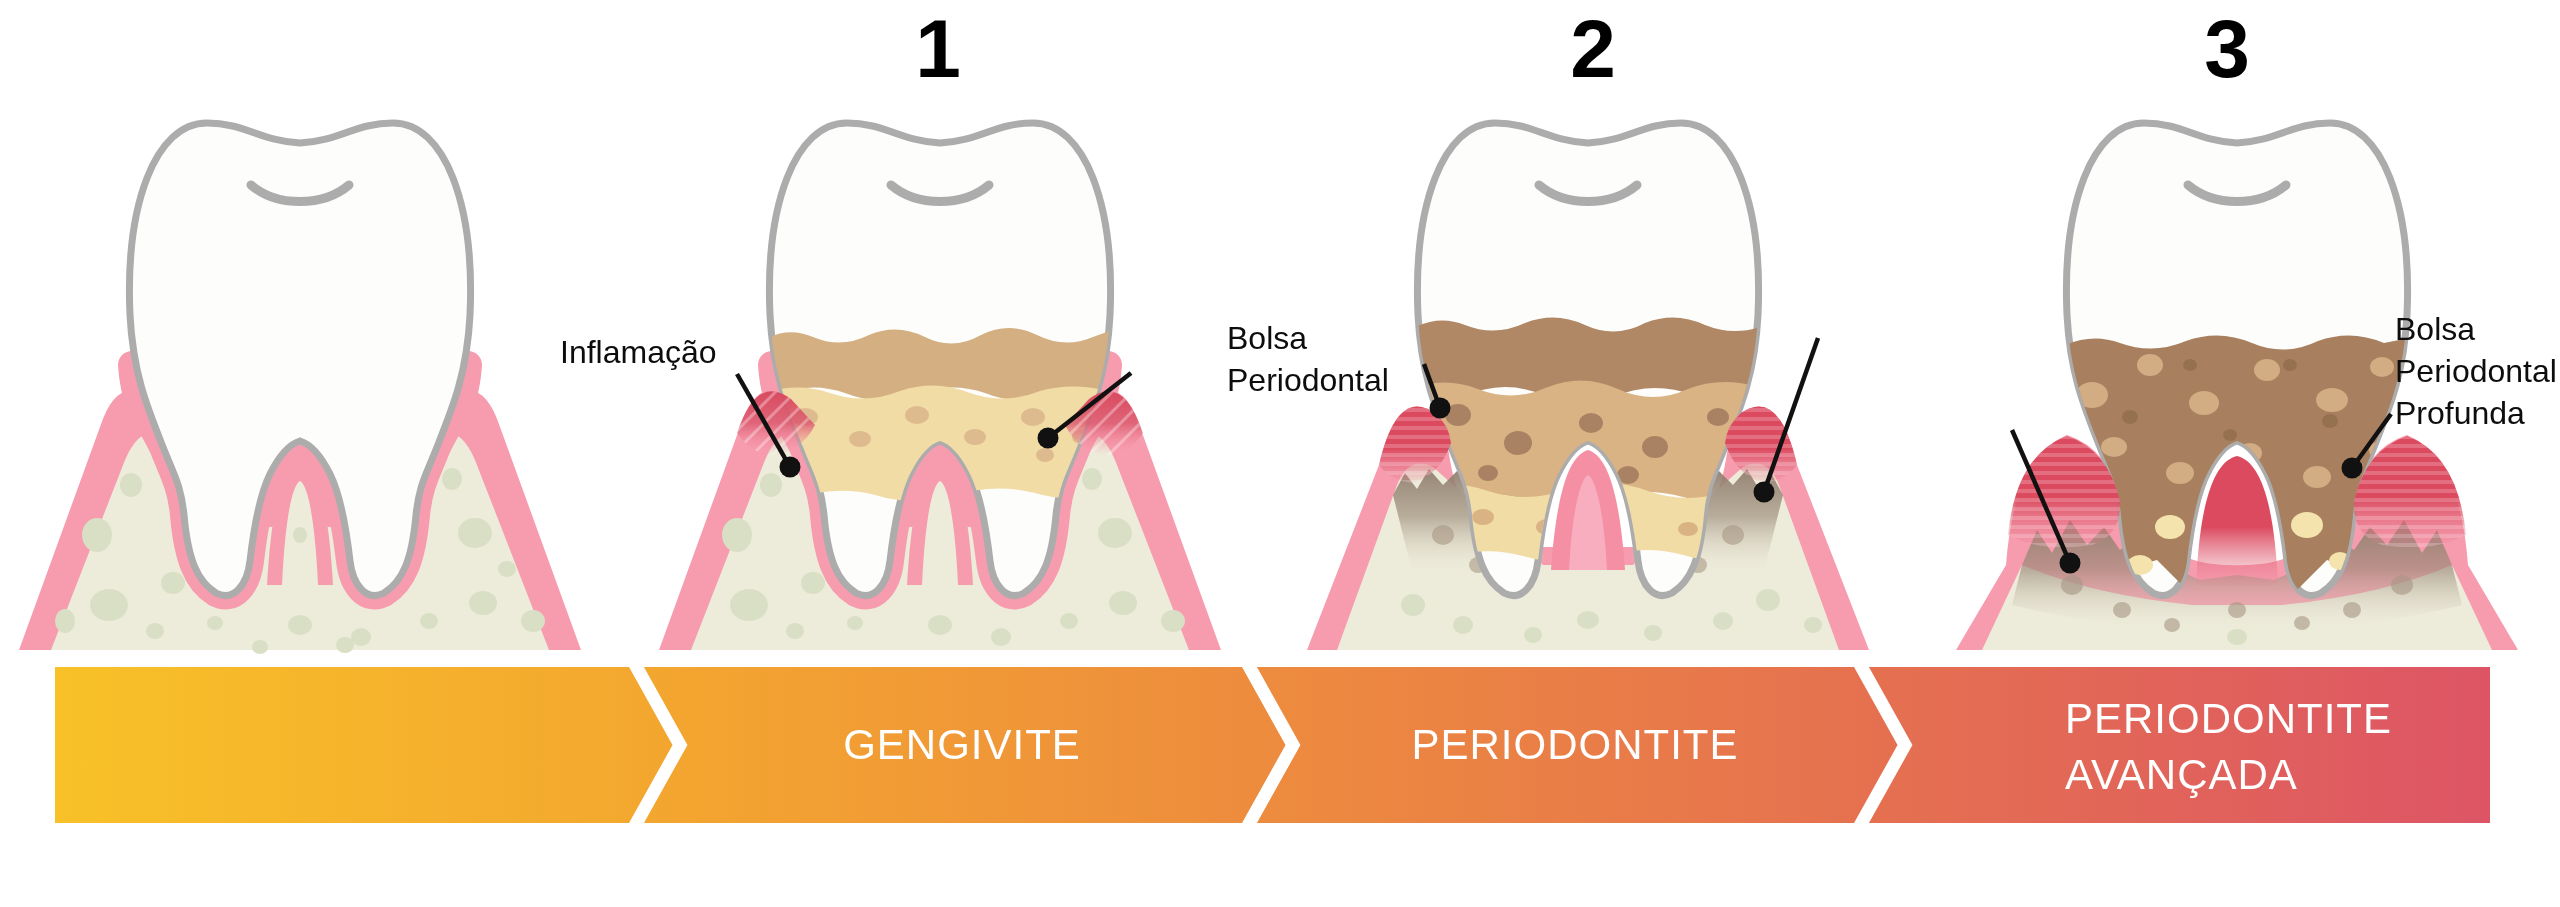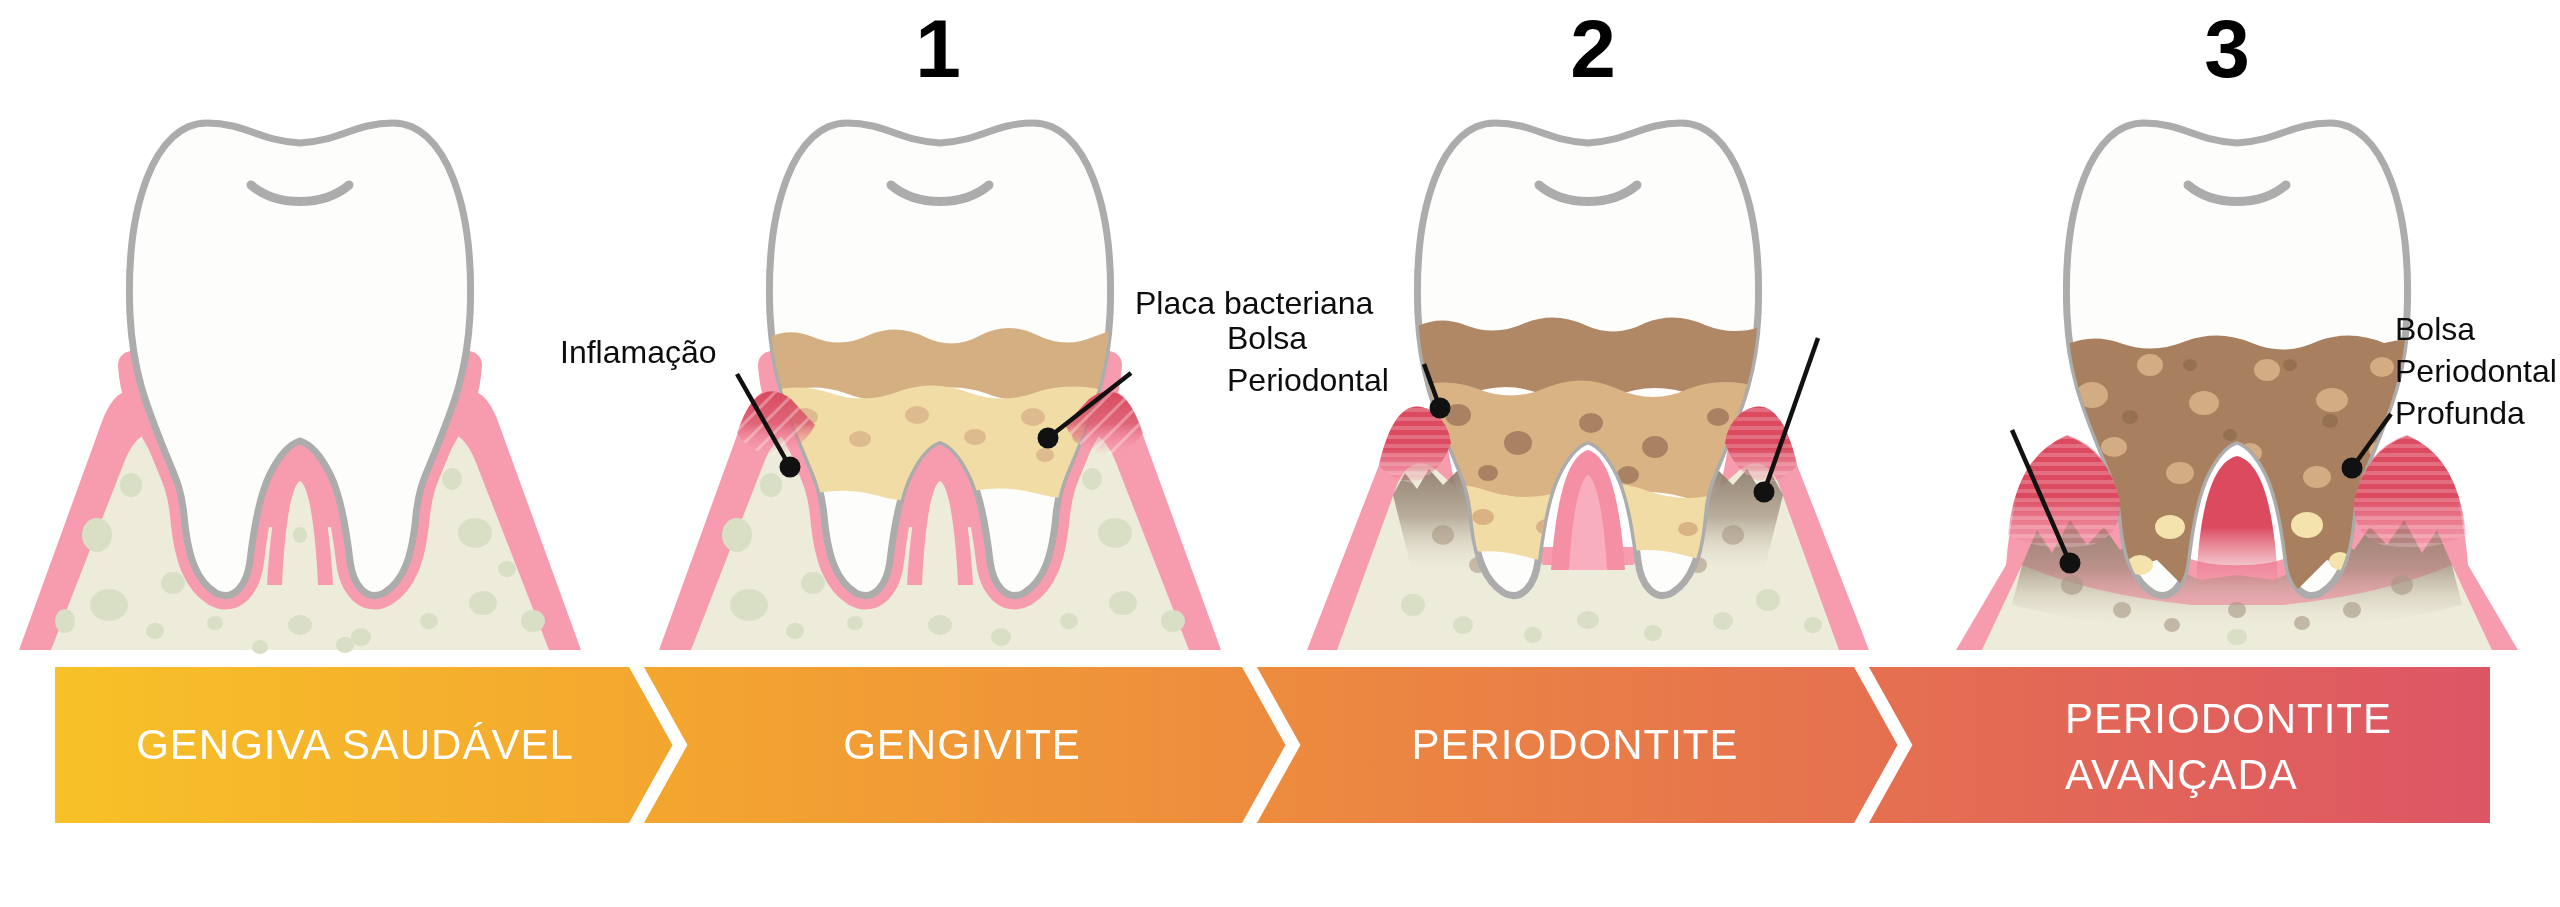--- a/index.html
+++ b/index.html
@@ -270,21 +270,20 @@
   </figure>
 
   <div class="stage-number" style="left:938px">1</div>
   <div class="stage-number" style="left:1593px">2</div>
   <div class="stage-number" style="left:2227px">3</div>
 
   <div class="ann right" style="left:560px;top:331px;width:190px">
     <div>Inflamação</div>
   </div>
   <div class="ann" style="left:1135px;top:282px">
-    <div>Placa bacteriana</div>
   </div>
   <div class="ann right" style="left:1227px;top:317px;width:200px">
     <div>Bolsa</div>
     <div>Periodontal</div>
   </div>
   <div class="ann" style="left:2395px;top:308px">
     <div>Bolsa</div>
     <div>Periodontal</div>
     <div>Profunda</div>
   </div>
@@ -300,21 +299,20 @@
       <line x1="1818" y1="338" x2="1764" y2="492"></line>
         <circle cx="1764" cy="492" r="10.5" stroke="none"></circle>
       <line x1="2012" y1="430" x2="2070" y2="563"></line>
         <circle cx="2070" cy="563" r="10.5" stroke="none"></circle>
       <line x1="2391" y1="414" x2="2352" y2="468"></line>
         <circle cx="2352" cy="468" r="10.5" stroke="none"></circle>
     </g>
   </svg>
 
   <div class="banner">
-    <div class="seg-label" style="left:300px">GENGIVA SAUDÁVEL</div>
     <div class="seg-label" style="left:907px">GENGIVITE</div>
     <div class="seg-label" style="left:1520px">PERIODONTITE</div>
     <div class="seg-label block" style="left:2010px">
       <div>PERIODONTITE</div>
       <div>AVANÇADA</div>
     </div>
     <svg class="chev" style="left:572px" width="70" height="156">
         <polyline points="5,-8 53,78 5,164" fill="none" stroke="#ffffff" stroke-width="13"></polyline>
       </svg>
     <svg class="chev" style="left:1185px" width="70" height="156">

